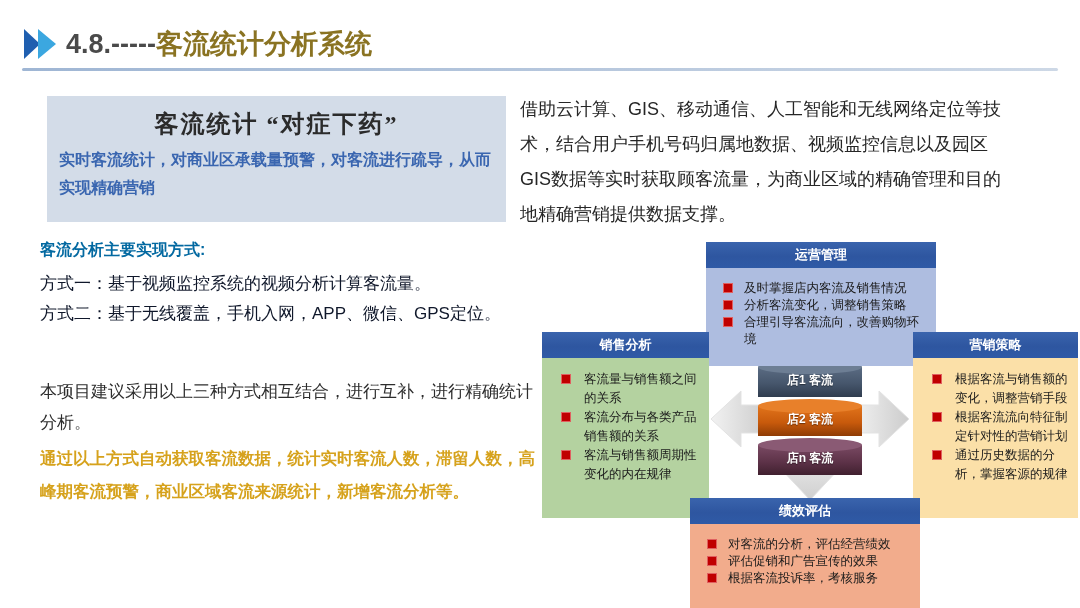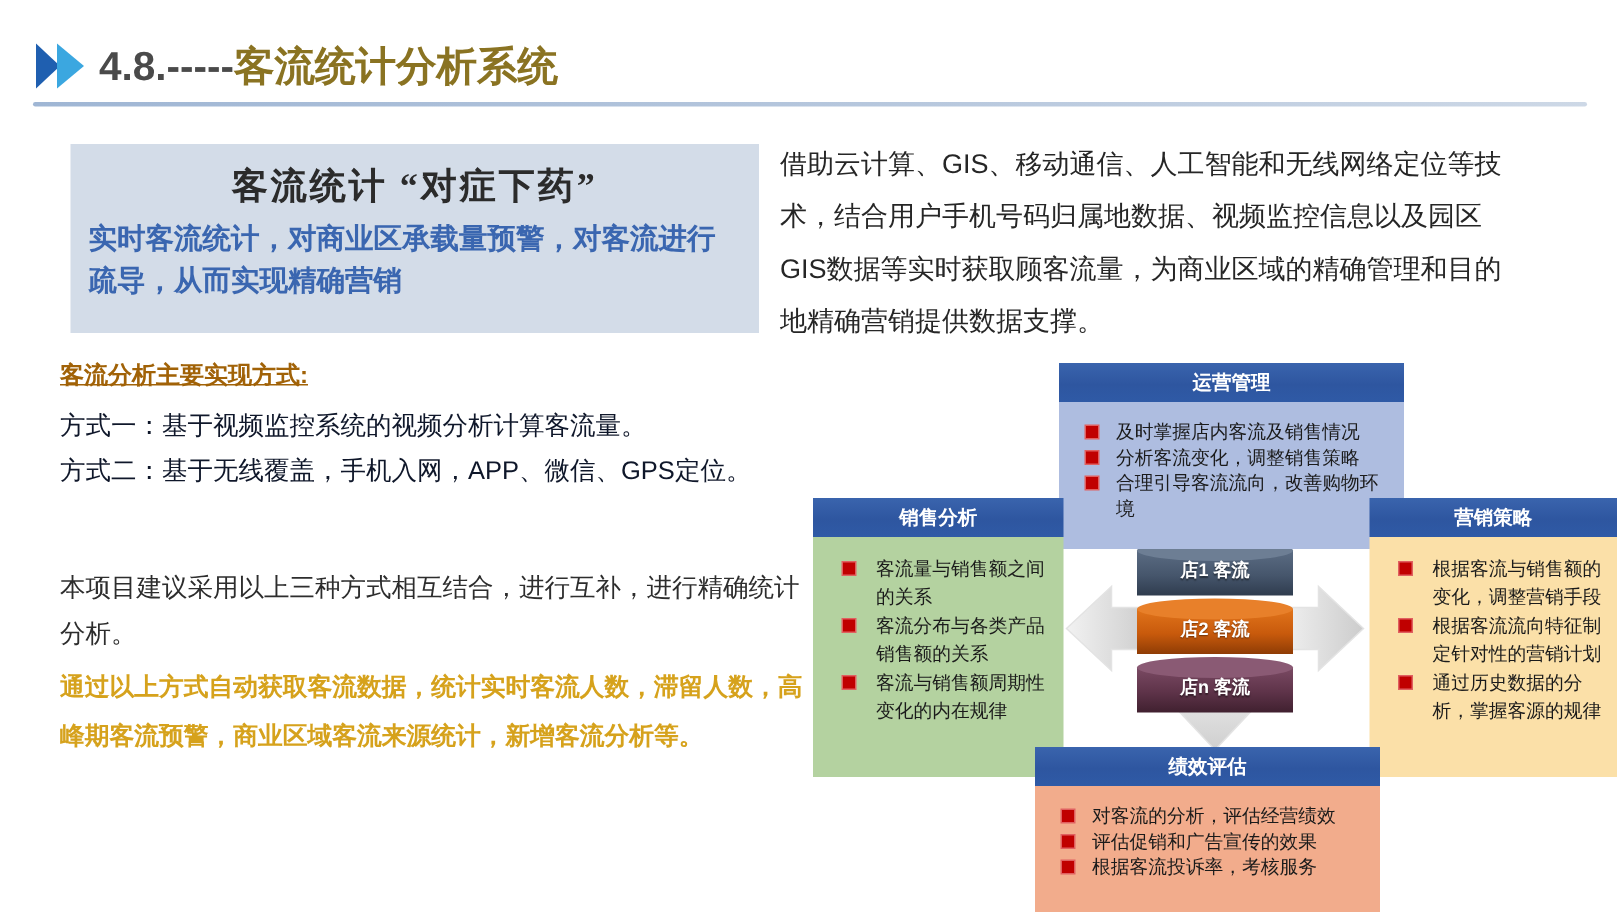--- a/index.html
+++ b/index.html
@@ -38,27 +38,27 @@
     box-sizing:border-box;
   }
   .quote-head{
     text-align:center;
     font-family:"Liberation Serif","DejaVu Serif",serif;
     font-size:24px;font-weight:bold;color:#2b2b2b;
     padding-top:12px;letter-spacing:2px;
   }
   .quote-body{
     font-family:"Liberation Serif","DejaVu Serif",serif;
-    font-size:19px;font-weight:bold;color:#3a66b0;
+    font-size:16px;font-weight:bold;color:#3a66b0;
     line-height:28px;padding:6px 12px 0 12px;letter-spacing:0px;
   }
 
   
   .left-text{position:absolute;left:40px;top:240px;width:500px;}
-  .lt-head{font-size:16px;font-weight:bold;color:#a16207;margin-bottom:8px;text-decoration:underline;}
+  .lt-head{font-size:16px;font-weight:bold;color:#0369a1;margin-bottom:8px;}
   .lt-line{font-size:17px;color:#0f172a;line-height:30px;white-space:nowrap;}
 
   .left-text2{position:absolute;left:40px;top:376px;width:500px;}
   .lt2-p{font-size:17px;color:#2d2d2d;line-height:31px;}
   .lt2-hl{font-size:16.5px;font-weight:bold;color:#d6a21c;line-height:33px;margin-top:4px;}
 
   
   .diagram{position:absolute;left:540px;top:232px;width:540px;height:376px;}
 
   .panel{position:absolute;box-sizing:border-box;}

